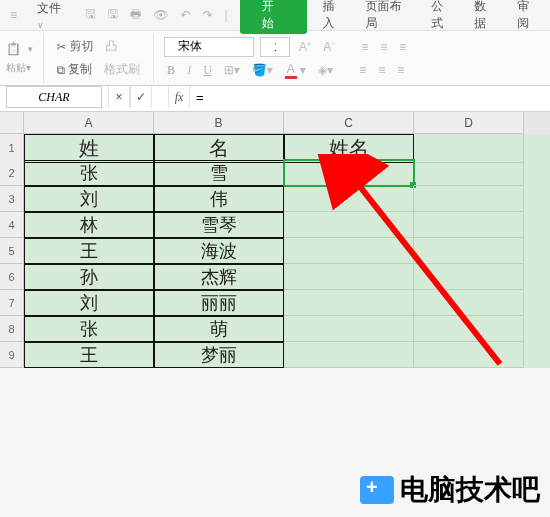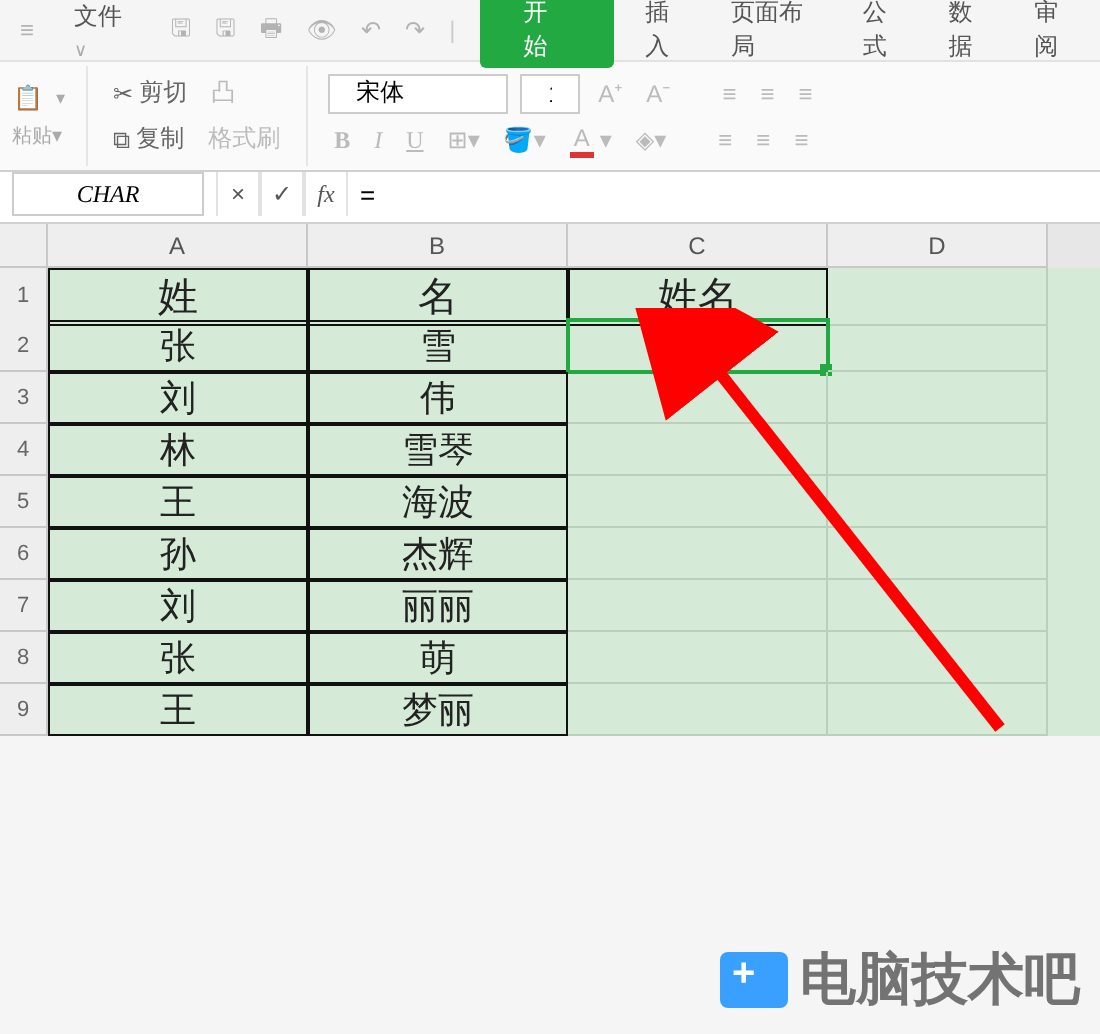--- a/index.html
+++ b/index.html
@@ -21,21 +21,21 @@
   .ribbon select, .ribbon .combo { height: 20px; font-size: 12px; border: 1px solid #ccc; background: #fff; padding: 1px 13px; }
   .font-combo { width: 90px; }
   .size-combo { width: 30px; }
   .icon-sq { display: inline-flex; width: 16px; height: 16px; align-items: center; justify-content: center; }
   .fb { font-family: "Times New Roman", serif; }
 
   
   .formula-bar { display: flex; align-items: flex-start; height: 26px; background: #fff; border-bottom: 1px solid #d0d0d0; }
   .name-box { width: 96px; height: 22px; margin: 0 6px; border: 1px solid #ccc; background: #fff; display: flex; align-items: center; justify-content: center; font-style: italic; font-family: "Times New Roman", serif; }
   .fx-btn { width: 22px; height: 22px; display: flex; align-items: center; justify-content: center; color: #555; border-right: 1px solid #e2e2e2; border-left: 1px solid #e2e2e2; }
-  .fx-btn.fx { font-style: italic; font-family: "Times New Roman", serif; }
+  .fx-btn.fx { font-style: italic; font-family: "Times New Roman", serif; margin-left: 16px; }
   .formula-input { flex: 1; height: 22px; border: none; padding: 0 6px; font-size: 13px; outline: none; }
 
   
   .sheet { position: relative; background: #d6ebd7; }
   .col-headers { display: grid; grid-template-columns: 24px 130px 130px 130px 110px; height: 22px; background: #e7e7e7; color: #555; font-size: 12px; }
   .col-headers > div { border-right: 1px solid #c8c8c8; border-bottom: 1px solid #c8c8c8; display: flex; align-items: center; justify-content: center; background: #eee; }
   .col-headers .corner { background: #eee; }
   .rows { }
   .row { display: grid; grid-template-columns: 24px 130px 130px 130px 110px; height: 26px; }
   .row .rh { background: #eee; border-right: 1px solid #c8c8c8; border-bottom: 1px solid #c8c8c8; display: flex; align-items: center; justify-content: center; color: #666; font-size: 11px; }
@@ -43,21 +43,21 @@
   .header-row .cell.bordered { font-size: 20px; }
   .bordered { border: 1px solid #111 !important; }
 
   .active-cell { outline: 2px solid #22a942; outline-offset: -1px; background: #fff0 ; }
   .active-cell::after { content: ""; position: absolute; right: -3px; bottom: -3px; width: 6px; height: 6px; background: #22a942; }
 
   
   .arrow { position: absolute; pointer-events: none; }
 
   
-  .watermark { position: absolute; right: 10px; bottom: 8px; display: flex; align-items: center; gap: 6px; font-size: 28px; font-weight: 700; color: #737373; font-family: "Microsoft YaHei", sans-serif; }
+  .watermark { position: absolute; right: 10px; bottom: 8px; display: flex; align-items: center; gap: 6px; font-size: 28px; font-weight: 700; color: #000000; font-family: "Microsoft YaHei", sans-serif; }
   .watermark .wm-icon { width: 34px; height: 28px; background: #3aa0ff; border-radius: 4px; position: relative; }
   .watermark .wm-icon::before { content: "+"; position: absolute; left: 6px; top: 0px; color: #fff; font-size: 20px; font-weight: 900; }
 </style>
 </head>
 <body>
 
 <div class="menubar">
   <span class="menu-item menu-icon">≡</span>
   <span class="menu-item"><span>文件</span> <span style="font-size:9px;color:#aaa">∨</span></span>
   <span class="menu-icon">🖫</span>

